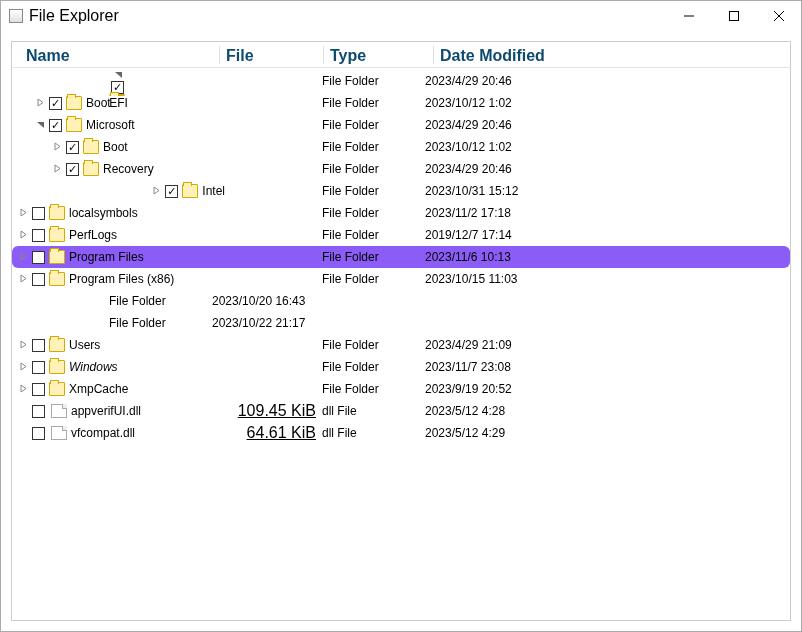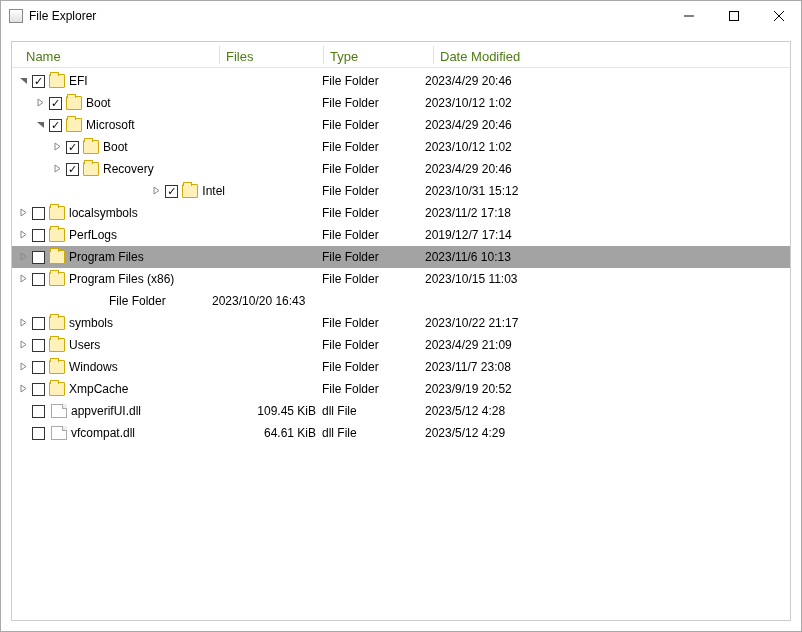--- a/index.html
+++ b/index.html
@@ -1,45 +1,45 @@
 <!DOCTYPE html>
 <html><head>
   <meta charset="utf-8">
   <style>
     * { box-sizing: border-box; margin: 0; padding: 0; }
     body { font-family: "Segoe UI", Tahoma, sans-serif; font-size: 12px; color: #000; background: #fff; }
     .window { width: 802px; height: 632px; border: 1px solid #aaa; position: relative; display: flex; flex-direction: column; }
     .titlebar { height: 30px; display: flex; align-items: center; padding-left: 8px; }
     .titlebar-icon { width: 14px; height: 14px; margin-right: 6px; border: 1px solid #888; background: linear-gradient(to bottom, #fff 0%, #e0e0e0 100%); display:inline-block; }
-    .titlebar-title { font-size: 12px; flex: 1; }
+    .titlebar-title { font-size: 16px; flex: 1; }
     .window-controls { display: flex; height: 100%; }
     .window-btn { width: 45px; display:flex; align-items:center; justify-content:center; font-size:12px; }
     .content { flex:1; padding: 10px; }
     .panel { border: 1px solid #ccc; width: 100%; height: 100%; overflow: auto; }
     .header-row { display:flex; height: 26px; align-items:center; border-bottom: 1px solid #e5e5e5; }
     .col-name { width: 207px; padding-left: 14px; }
     .col-size { width: 97px; text-align: right; padding-right: 8px; }
     .col-type { width: 103px; }
     .col-date { flex: 1; }
-    .header-row .col { font-size: 13px; color: #4d7c0f; padding-top: 3px; }
+    .header-row .col { font-size: 16px; color: #0c4a6e; padding-top: 3px; font-weight: bold; }
     .header-row .sep { width:1px; height: 18px; background: #e0e0e0; margin-right: 6px; }
     .tree { padding-top: 2px; }
     .row { display:flex; height: 22px; align-items:center; font-size: 12px; }
-    .row.selected { background: #a3a3a3; }
+    .row.selected { background: #8b5cf6; border-radius: 6px; }
     .row .expander { width: 14px; text-align:center; color:#555; cursor:pointer; font-size:10px; user-select:none; }
     .row .checkbox { width:13px; height:13px; border:1px solid #333; margin: 0 4px 0 2px; display:flex; align-items:center; justify-content:center; font-size:11px; line-height:1; cursor:pointer; background:#fff; }
     .row .checkbox.checked::after { content:"✓"; font-size: 11px; }
     .row .icon { width:16px; height:14px; margin-right: 4px; }
     .folder-icon { background: #fff1b8; border:1px solid #d4a900; border-radius:1px; position:relative; }
     .folder-icon::before { content:""; position:absolute; top:-3px; left:0; width:7px; height:3px; background:#fff1b8; border:1px solid #d4a900; border-bottom:none; border-radius:1px 1px 0 0; }
     .file-icon { background:#fff; border:1px solid #aaa; width:12px; height:14px; margin-left:2px; margin-right:6px; position:relative; }
     .file-icon::before { content:""; position:absolute; right:-1px; top:-1px; width:4px; height:4px; background:#eee; border-left:1px solid #aaa; border-bottom:1px solid #aaa; }
     .name-cell { display:flex; align-items:center; height:100%; }
     .row .name-text { white-space:nowrap; }
-    .col-size-cell { text-align:right; padding-right: 6px; font-size:12px; }
+    .col-size-cell { text-align:right; padding-right: 6px; font-size:16px;text-decoration:underline; }
     .pad { display:inline-block; }
   </style>
 </head>
 <body>
 
 <div class="window">
   <div class="titlebar">
     <span class="titlebar-icon"></span>
     <span class="titlebar-title">File Explorer</span>
     <div class="window-controls">
@@ -60,29 +60,29 @@
           </svg>
       </div>
     </div>
   </div>
 
   <div class="content">
     <div class="panel">
       <div class="header-row">
         <div class="col col-name">Name</div>
         <div class="sep"></div>
-        <div class="col col-size" style="text-align:left;">Files</div>
+        <div class="col col-size" style="text-align:left;">File</div>
         <div class="sep"></div>
         <div class="col col-type">Type</div>
         <div class="sep"></div>
         <div class="col col-date">Date Modified</div>
       </div>
       <div class="tree" id="tree">
           <div class="row">
-            <div class="name-cell" style="width: 213px;">
+            <div class="name-cell" style="width: 213px; flex-direction: column;">
               <span class="pad" style="width: 4px;"></span>
               <span class="expander"><svg width="9" height="9">
                   <path d="M1 2 L8 2 L8 8 Z" fill="#666"></path>
                 </svg></span>
               <span class="checkbox checked"></span>
               <span class="icon folder-icon"></span>
               <span class="name-text">EFI</span>
             </div>
             <div class="col-size col-size-cell"></div>
             <div class="col-type">File Folder</div>
@@ -213,49 +213,40 @@
             <div class="col-size col-size-cell"></div>
             <div class="col-type">File Folder</div>
             <div class="col-date">2023/10/15 11:03</div>
           </div>
           <div class="row">
             <div class="col-size col-size-cell"></div>
             <div class="col-type">File Folder</div>
             <div class="col-date">2023/10/20 16:43</div>
           </div>
           <div class="row">
-            <div class="name-cell" style="width: 213px;">
-              <span class="pad" style="width: 4px;"></span>
-              <span class="expander"><svg width="9" height="9">
-                  <path d="M2 1 L7 4.5 L2 8 Z" fill="none" stroke="#888" stroke-width="1"></path>
-                </svg></span>
-              <span class="checkbox"></span>
-              <span class="icon folder-icon"></span>
-              <span class="name-text">symbols</span>
-            </div>
             <div class="col-size col-size-cell"></div>
             <div class="col-type">File Folder</div>
             <div class="col-date">2023/10/22 21:17</div>
           </div>
           <div class="row">
             <div class="name-cell" style="width: 213px; text-align: right;">
               <span class="pad" style="width: 4px;"></span>
               <span class="expander"><svg width="9" height="9">
                   <path d="M2 1 L7 4.5 L2 8 Z" fill="none" stroke="#888" stroke-width="1"></path>
                 </svg></span>
               <span class="checkbox"></span>
               <span class="icon folder-icon"></span>
               <span class="name-text">Users</span>
             </div>
             <div class="col-size col-size-cell"></div>
             <div class="col-type">File Folder</div>
             <div class="col-date">2023/4/29 21:09</div>
           </div>
           <div class="row">
-            <div class="name-cell" style="width: 213px;">
+            <div class="name-cell" style="width: 213px; font-style: italic;">
               <span class="pad" style="width: 4px;"></span>
               <span class="expander"><svg width="9" height="9">
                   <path d="M2 1 L7 4.5 L2 8 Z" fill="none" stroke="#888" stroke-width="1"></path>
                 </svg></span>
               <span class="checkbox"></span>
               <span class="icon folder-icon"></span>
               <span class="name-text">Windows</span>
             </div>
             <div class="col-size col-size-cell"></div>
             <div class="col-type">File Folder</div>

